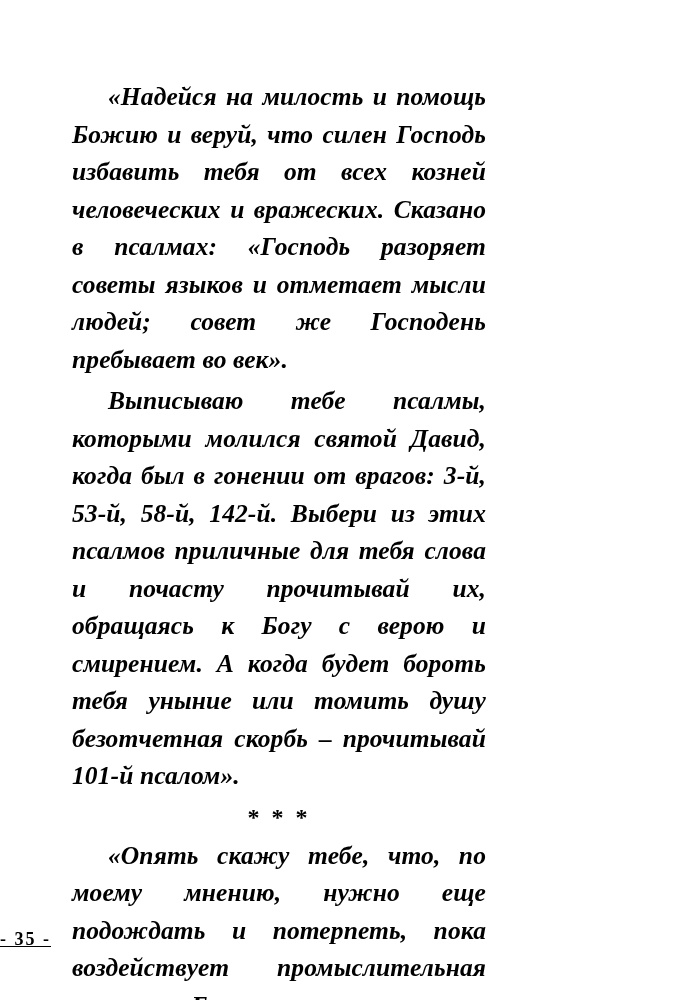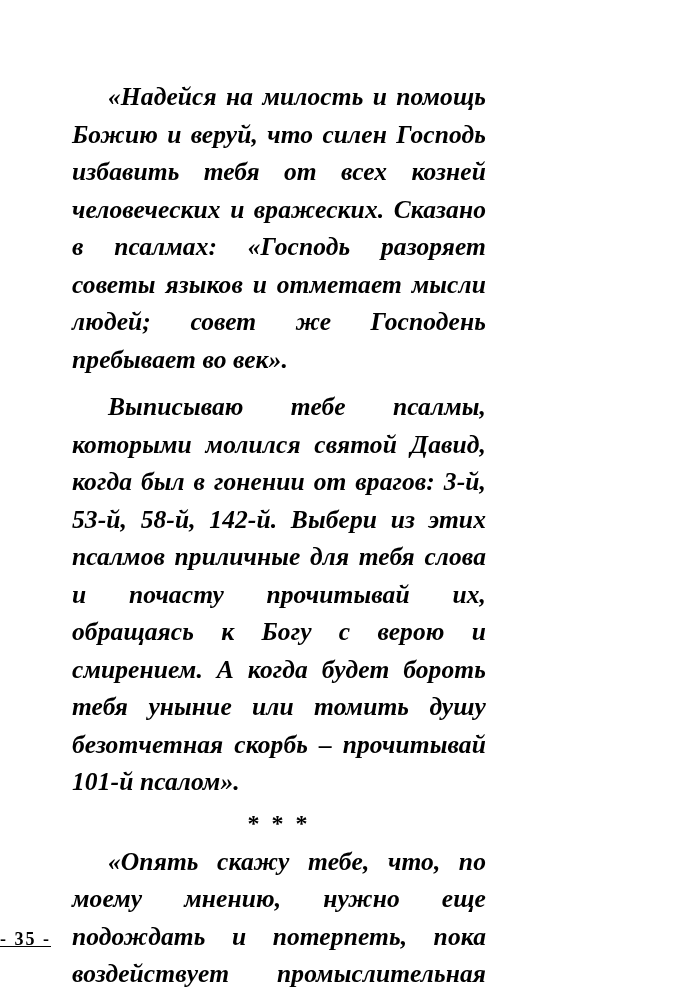--- a/index.html
+++ b/index.html
@@ -31,21 +31,21 @@
     font-style: italic;
     text-align: justify;
     text-justify: inter-word;
     letter-spacing: 0.1px;
   }
   .para {
     margin: 0;
     text-indent: 36px;
   }
   .para + .para {
-    margin-top: 10px;
+    margin-top: 4px;
   }
   .divider {
     text-align: center;
     font-weight: bold;
     font-style: normal;
     font-size: 24px;
     line-height: 40px;
     letter-spacing: 3px;
     margin: 2px 0 0 0;
   }

